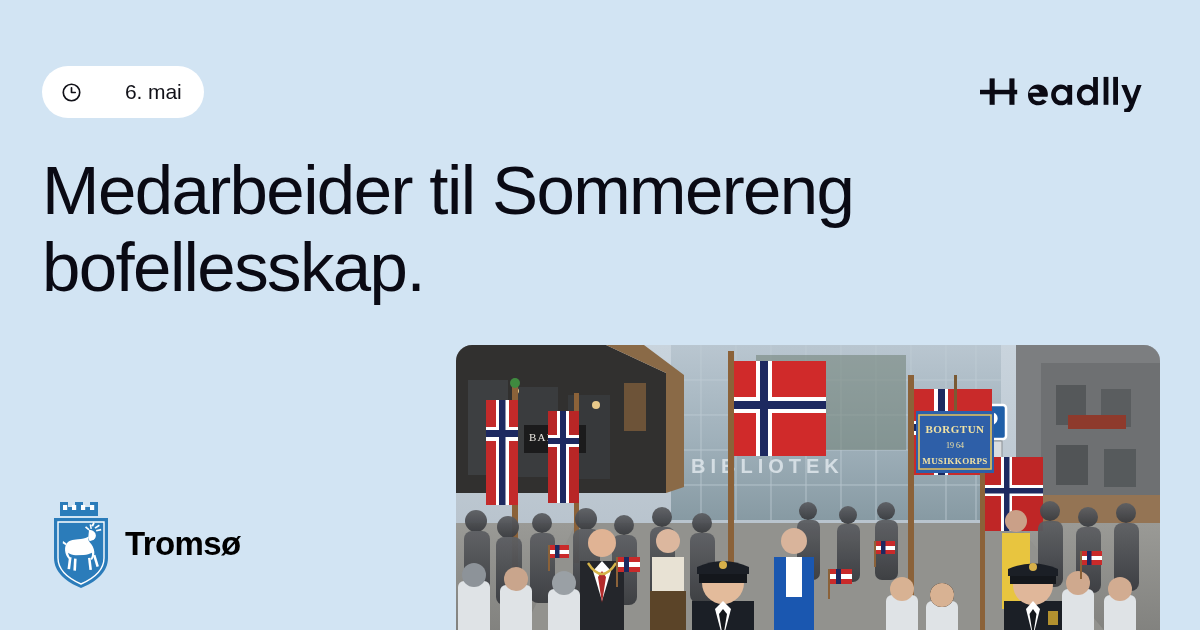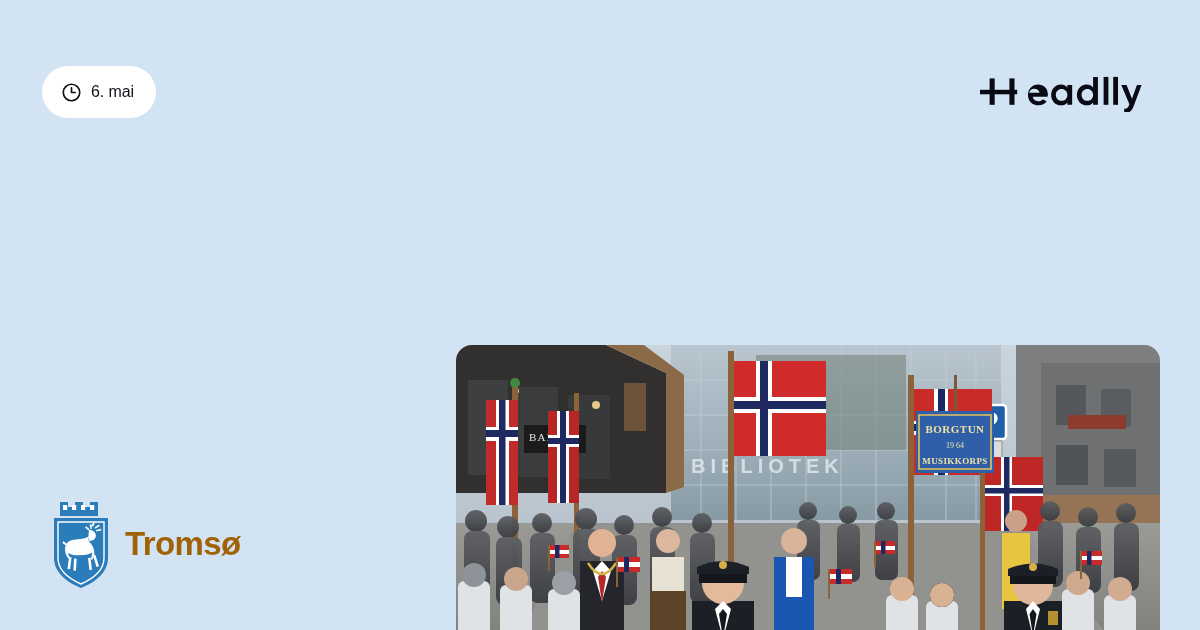--- a/index.html
+++ b/index.html
@@ -12,21 +12,21 @@
   .card { position:absolute; inset:0; }
 
   
   .date-badge {
     position:absolute; left:42px; top:66px;
     height:52px; display:flex; align-items:center; gap:9px;
     padding:0 22px 0 19px;
     background:#ffffff; border-radius:26px;
   }
   .clock-icon { width:21px; height:21px; display:block; flex:0 0 auto; }
-  .date-text { font-size:16px; color:#111118; letter-spacing:-0.1px; white-space:nowrap; }
+  .date-text { font-size:21px; color:#111118; letter-spacing:-0.1px; white-space:nowrap;margin-left:34px; }
 
   
   .brand {
     position:absolute; right:40px; top:64px;
     height:54px; display:flex; align-items:center;
   }
   .brand svg { display:block; height:42px; }
 
   
   .headline {
@@ -36,21 +36,21 @@
   }
 
   
   .kommune-logo {
     position:absolute; left:50px; top:498px;
     display:flex; align-items:center; gap:13px;
   }
   .kommune-logo .shield-wrap { width:62px; height:92px; display:block; flex:0 0 auto; }
   .kommune-name {
     font-size:33px; font-weight:700; line-height:1.07;
-    color:#a16207; letter-spacing:-0.6px;
+    color:#000000; letter-spacing:-0.6px;
   }
   .kommune-name span { display:block; }
 
   
   .photo {
     position:absolute; left:456px; top:345px; width:704px; height:300px;
     border-radius:16px 16px 0 0; overflow:hidden;
     background:#8b939c;
   }
   .photo svg { display:block; width:100%; height:100%; }
@@ -84,20 +84,21 @@
 
         <rect x="206" y="11.5" width="8" height="46.5"></rect>
 
         <rect x="222" y="11.5" width="8" height="46.5"></rect>
 
         <path d="M261.6 25.2 253.3 48l-9-22.8h-8.8l13.5 32-1 2.5c-1.4 3.7-3.6 5.3-7.7 5v7.5c7.6.4 12.6-3.3 15.6-11.3l13.4-35.7h-7.7z"></path>
       </g>
     </svg>
   </div>
 
+  <h1 class="headline">Medarbeider til Sommereng bofellesskap.</h1>
 
   <div class="kommune-logo">
     <svg class="shield-wrap" viewBox="0 0 62 92">
 
       <path d="M10 4 h8 v5 h7 v-5 h8 v5 h7 v-5 h8 v14 h-38 z" fill="#2b7cba"></path>
       <path d="M13.5 7 h2.2 v5 h13 v-5 h2.2 v5 h13 v-5 h2.2 v4 h-32.6 z" fill="#ffffff" opacity="0.0"></path>
 
       <rect x="13" y="7" width="4.2" height="5" fill="#ffffff"></rect>
       <rect x="22" y="7" width="4.2" height="5" fill="#ffffff"></rect>
       <rect x="31" y="7" width="4.2" height="5" fill="#ffffff"></rect>

